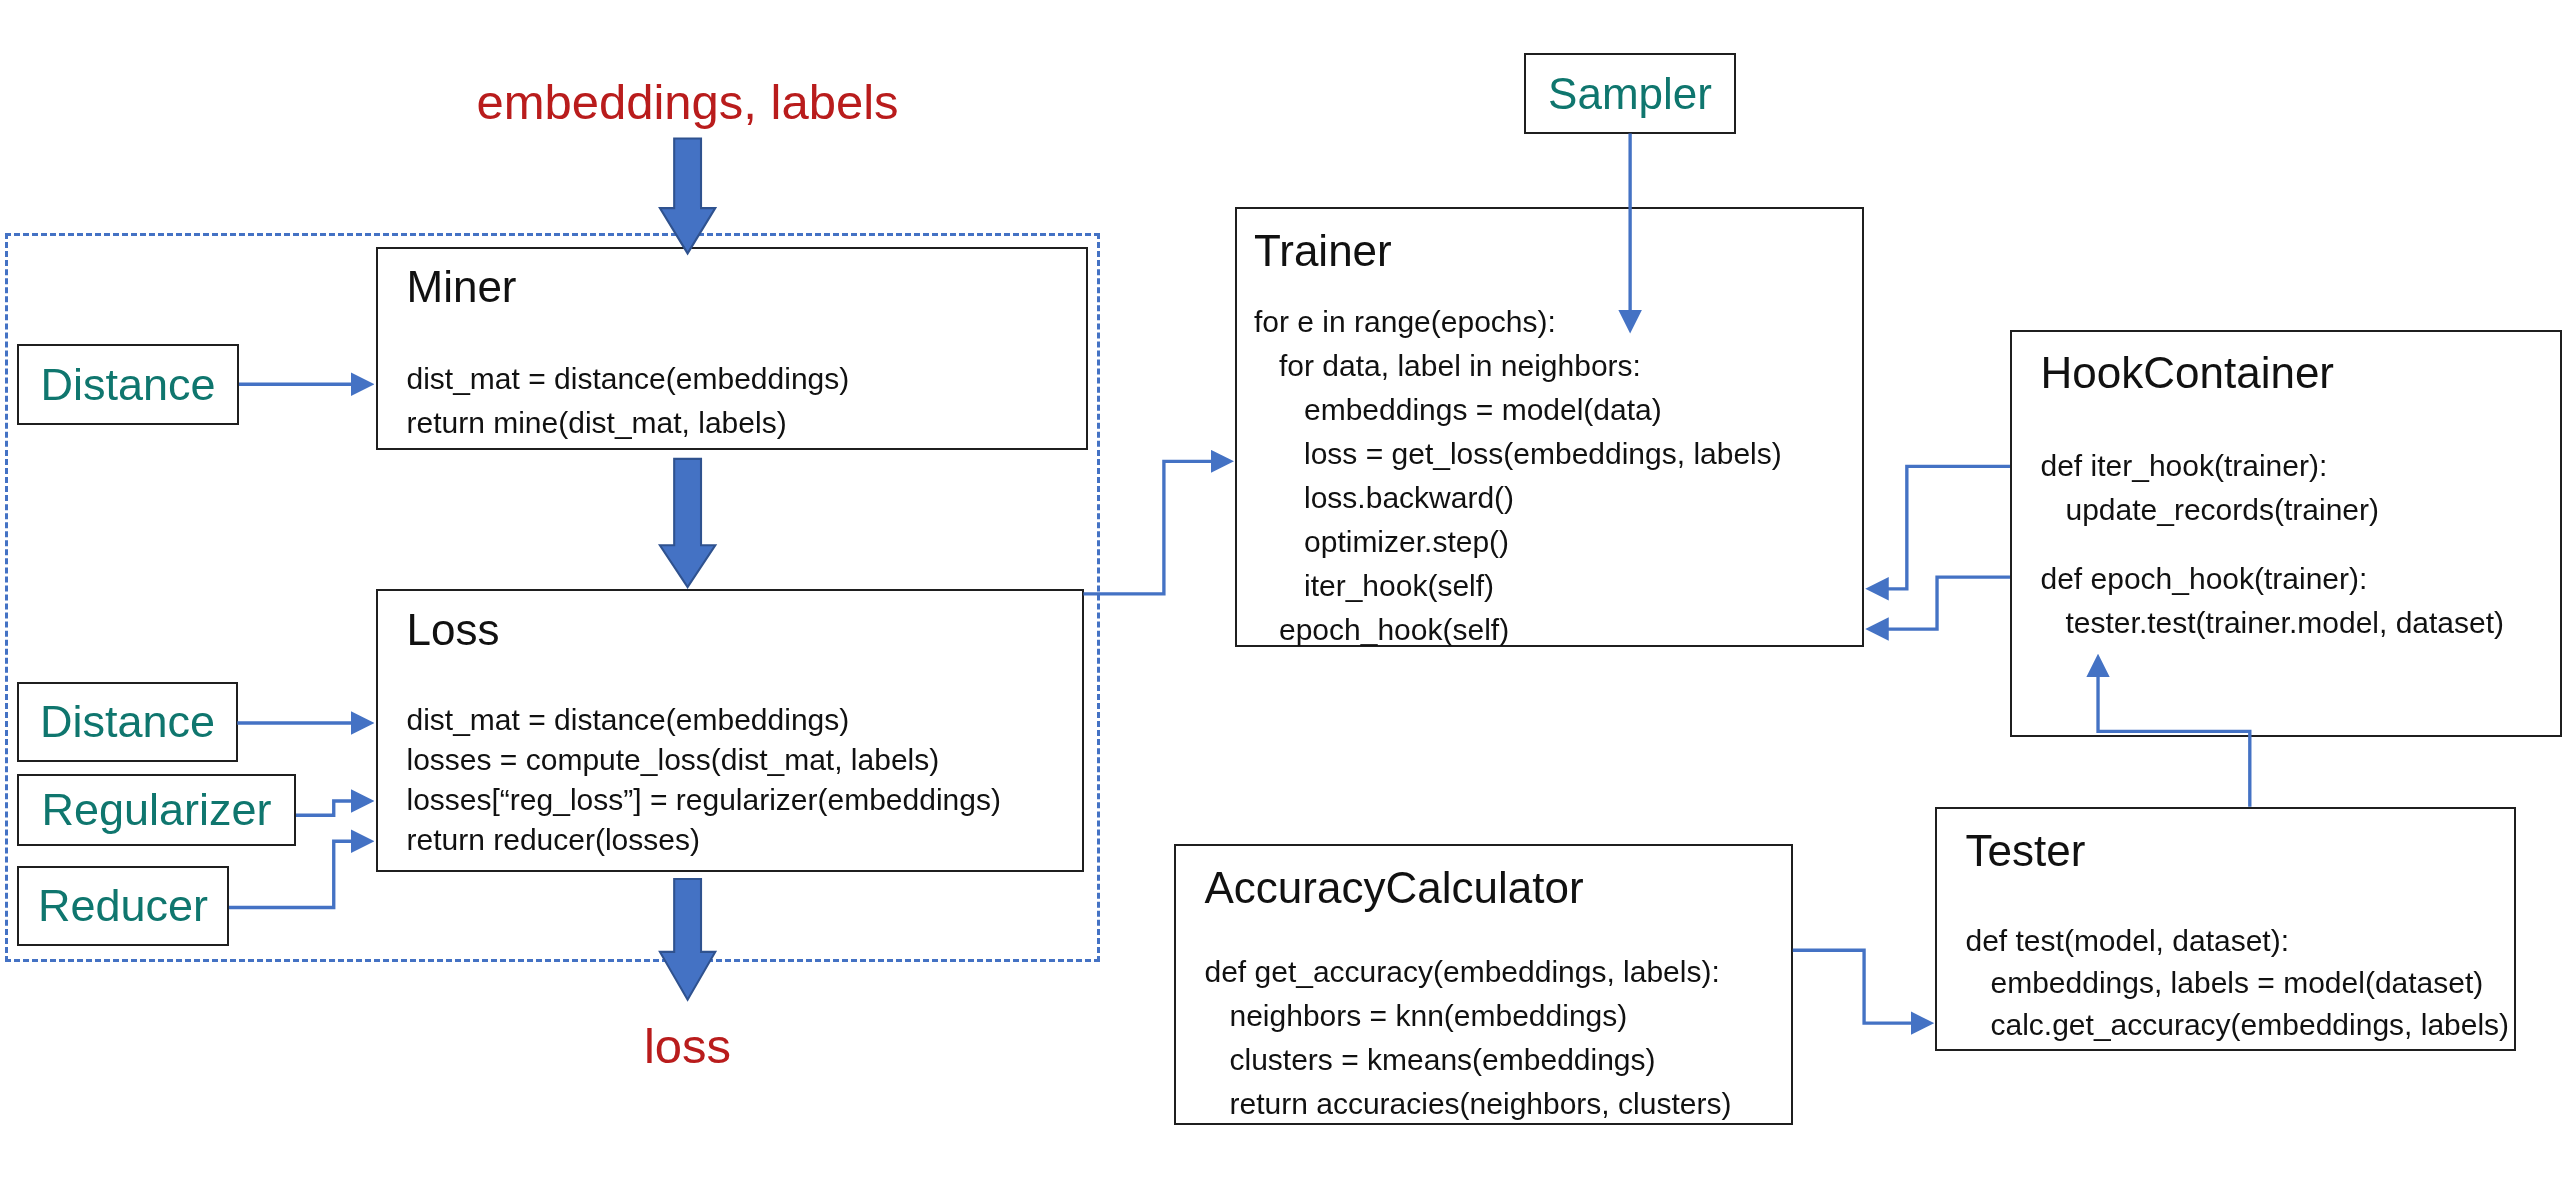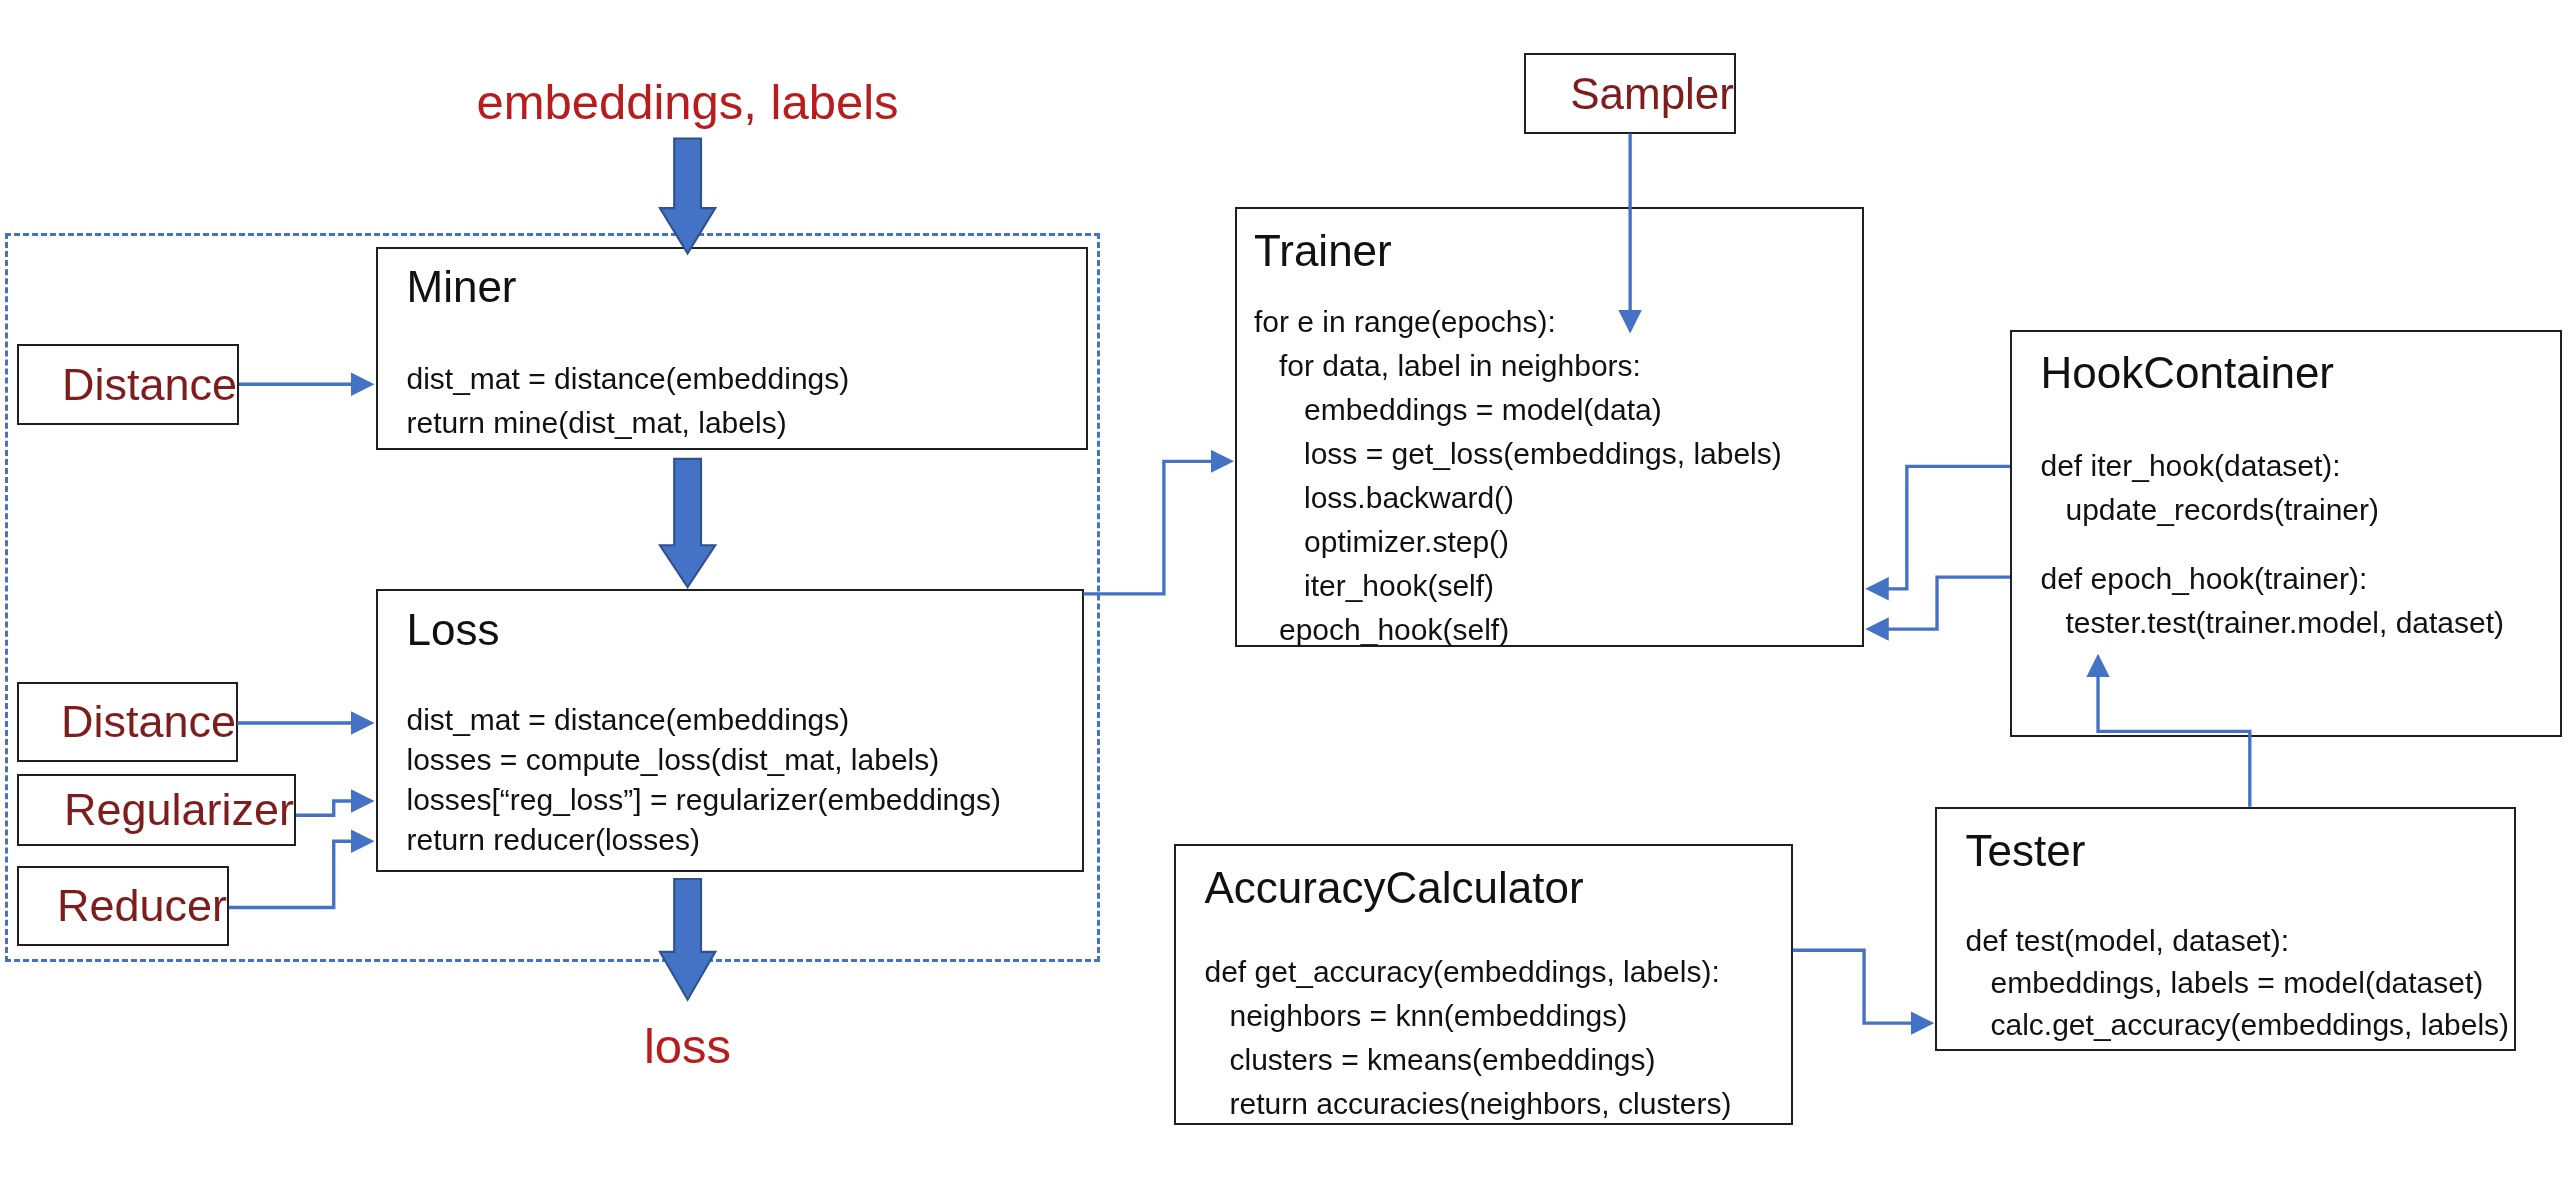--- a/index.html
+++ b/index.html
@@ -32,23 +32,23 @@
   .code .code-line {
     white-space: pre;
     display: flex;
     align-items: center;
     height: var(--lh, 44px);
   }
   .code .code-line:empty { height: 25px; }
   .small-box {
     display: flex;
     align-items: center;
-    justify-content: flex-end;
+    justify-content: center;
     font-size: 45px;
-    color: #7f1d1d;
+    color: #0f766e;
   }
   .dashed-frame {
     position: absolute;
     left: 5px; top: 233px;
     width: 1095px; height: 729px;
     border: 3.4px dashed #4472C4;
     box-sizing: border-box;
     z-index: 1;
     background: transparent;
   }
@@ -129,21 +129,21 @@
       <div class="code-line">      loss.backward()</div>
       <div class="code-line">      optimizer.step()</div>
       <div class="code-line">      iter_hook(self)</div>
       <div class="code-line">   epoch_hook(self)</div>
     </div>
 </div>
 
 <div class="box code-box" style="left:2010px; top:330px; width:552px; height:407px;">
   <div class="title" style="left:28.5px; top:16px;">HookContainer</div>
   <div class="code" style="left:28.5px; top:112px; --lh:44px;">
-      <div class="code-line">def iter_hook(dataset):</div>
+      <div class="code-line">def iter_hook(trainer):</div>
       <div class="code-line">   update_records(trainer)</div>
       <div class="code-line"></div>
       <div class="code-line">def epoch_hook(trainer):</div>
       <div class="code-line">   tester.test(trainer.model, dataset)</div>
     </div>
 </div>
 
 <div class="box code-box" style="left:1935px; top:807px; width:581px; height:244px;">
   <div class="title" style="left:28.5px; top:17px;">Tester</div>
   <div class="code" style="left:28.5px; top:111px; --lh:42px;">

